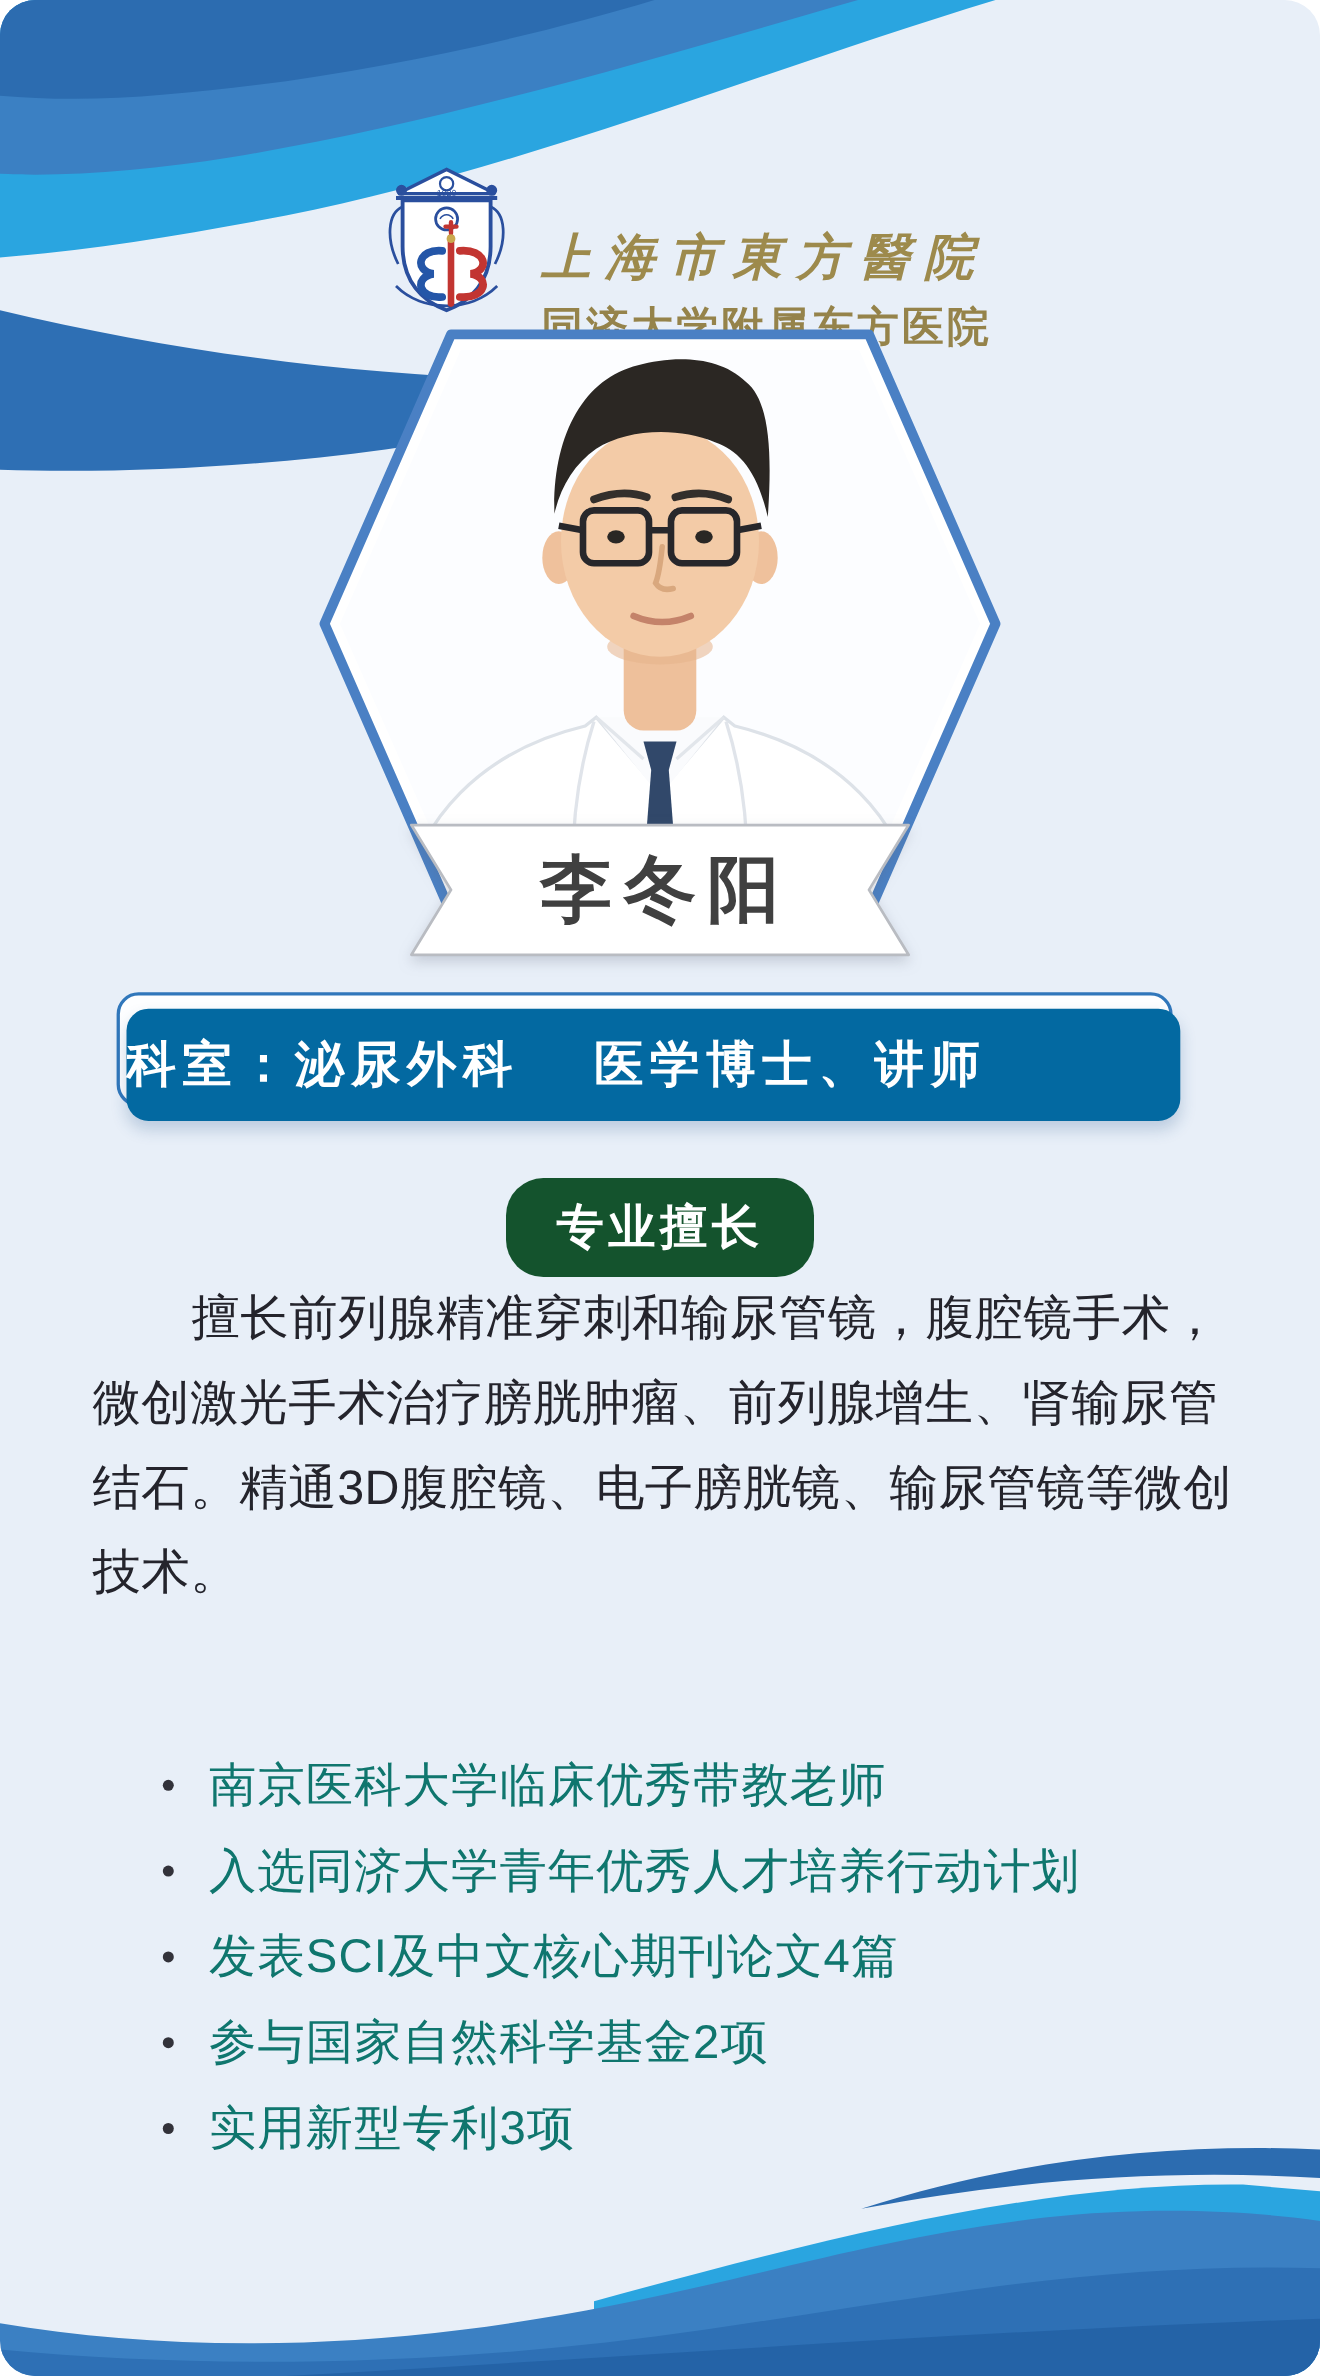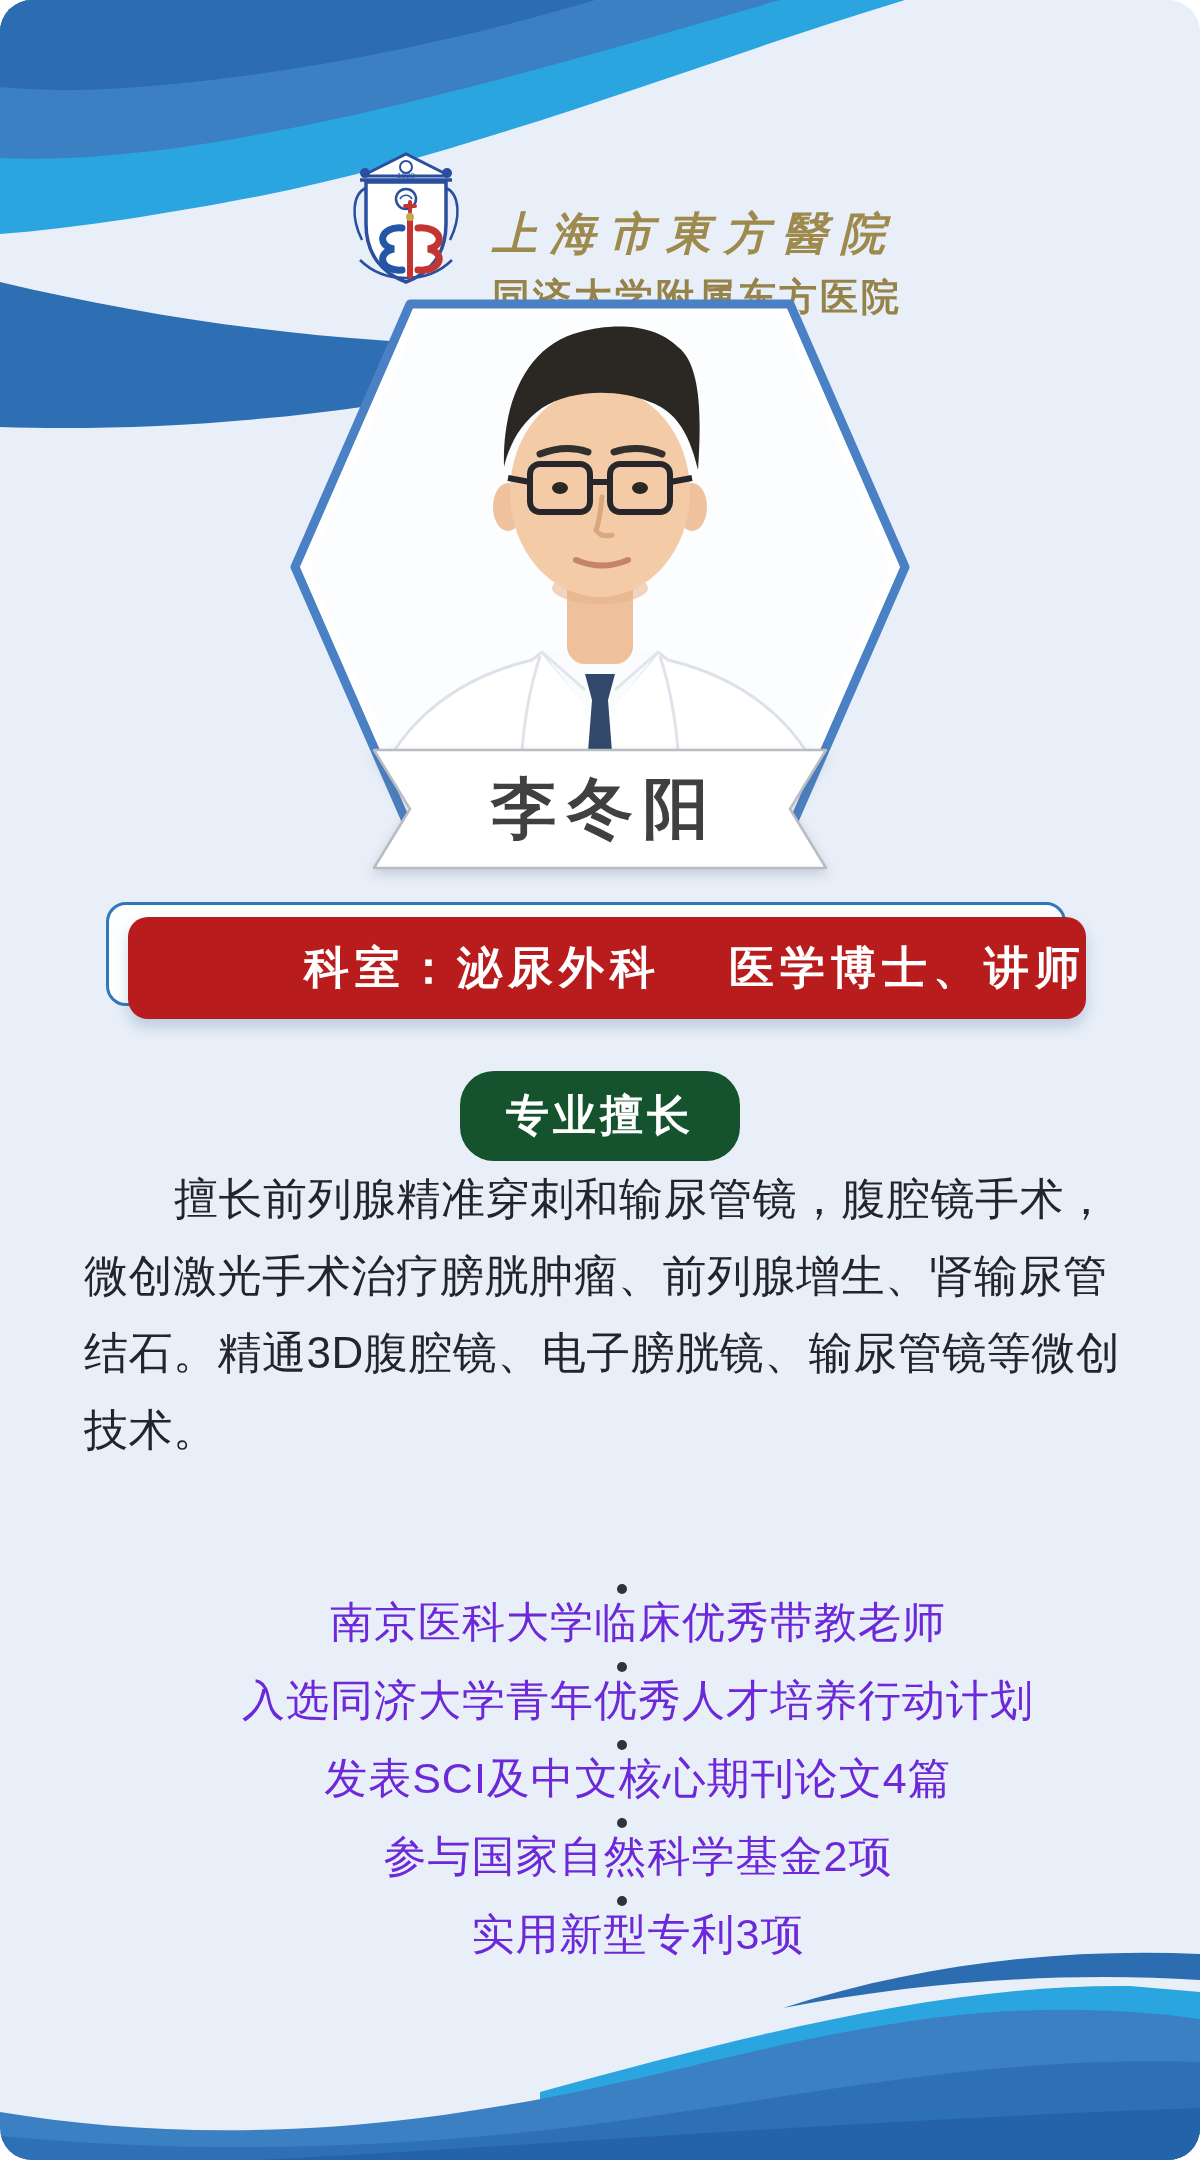--- a/index.html
+++ b/index.html
@@ -22,39 +22,39 @@
   
   .ribbon{position:absolute;left:368px;top:746px;width:464px;height:126px;}
   .ribbon svg{position:absolute;left:0;top:0;filter:drop-shadow(0 5px 6px rgba(90,100,120,.25));}
   .ribbon-text{position:absolute;left:0;top:0;width:100%;height:100%;display:flex;align-items:center;justify-content:center;
     font-family:Liberation Serif, serif;font-weight:700;font-size:66px;letter-spacing:10px;
     color:#404040;text-indent:10px;}
 
   
   .dept{position:absolute;left:106px;top:902px;width:978px;height:120px;}
   .dept-backdrop{position:absolute;left:0;top:0;width:954px;height:98px;border:3px solid #3077bb;border-radius:20px;background:#fdfeff;}
-  .dept-main{position:absolute;left:22px;top:15px;width:958px;height:102px;border-radius:20px;background:#b91c1c;
-    display:flex;align-items:center;justify-content:flex-end;gap:68px;box-shadow:0 8px 14px rgba(31,82,135,.22);}
+  .dept-main{position:absolute;left:9px;top:15px;width:958px;height:102px;border-radius:20px;background:#0369a1;
+    display:flex;align-items:center;justify-content:flex-start;gap:68px;box-shadow:0 8px 14px rgba(31,82,135,.22);}
   .dept-main span{color:#ffffff;font-weight:700;font-size:45px;letter-spacing:6px;white-space:nowrap;}
 
   
   .pill{position:absolute;left:50%;transform:translateX(-50%);height:66px;padding:12px 46px;border-radius:34px;
     background:#14532d;color:#ffffff;font-weight:700;font-size:43px;letter-spacing:4px;
     display:flex;align-items:center;justify-content:center;white-space:nowrap;}
   .pill-expertise{top:1071px;}
   .pill-experience{top:1504px;}
 
   
   .expertise{position:absolute;left:84px;top:1160px;width:1034px;color:#24242c;}
   .expertise .pline{font-size:44px;line-height:77px;letter-spacing:.5px;white-space:nowrap;}
   .expertise .pline.indent{padding-left:90px;}
 
   
   .exp-list{position:absolute;left:148px;top:1584px;width:980px;margin:0;padding:0;list-style:none;}
-  .exp-list li{display:flex;align-items:center;height:78px;font-size:43px;letter-spacing:1px;color:#6d28d9;white-space:nowrap;flex-direction:column;}
+  .exp-list li{display:flex;align-items:center;height:78px;font-size:43px;letter-spacing:1px;color:#0f766e;white-space:nowrap;}
   .bullet-dot{flex:0 0 auto;width:10px;height:10px;border-radius:50%;background:#32323a;margin-right:32px;}
 </style>
 </head>
 <body>
 
 <div class="poster">
 
   <svg class="wave-top" width="1200" height="440" viewBox="0 0 1200 440">
     <path d="M0,0 L905,0 C700,62 480,152 260,196 C170,213 80,228 0,234 Z" fill="#2aa5e0"></path>
     <path d="M0,0 L780,0 C600,52 400,112 210,143 C135,155 60,161 0,158 Z" fill="#3b80c3"></path>

